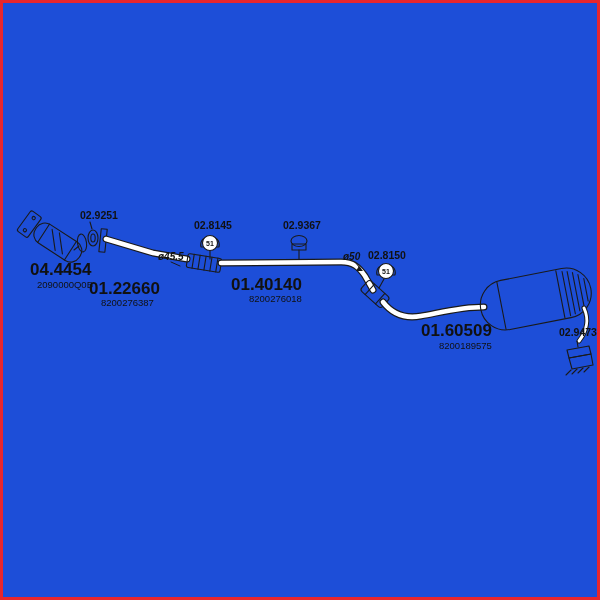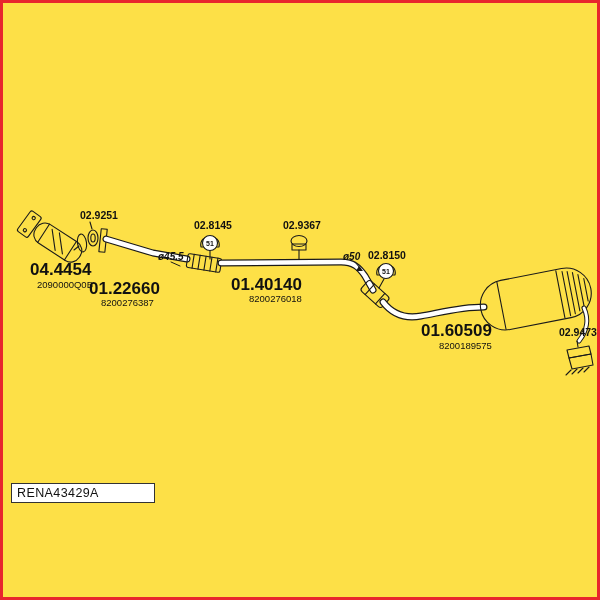--- a/index.html
+++ b/index.html
@@ -1,18 +1,18 @@
 <!DOCTYPE html>
 <html style="--border_red: #e8262d; --line: #1a1a1a;"><head>
 <meta charset="utf-8">
 <style>
   html,body{margin:0;padding:0;background:#fff;}
   .page{
     position:relative;width:600px;height:600px;box-sizing:border-box;
-    background:#fde047;border:3px solid var(--border_red,#e8262d);overflow:hidden;
+    background:#1d4ed8;border:3px solid var(--border_red,#e8262d);overflow:hidden;
     font-family:"Liberation Sans",sans-serif;
   }
   svg{position:absolute;left:0;top:0;}
   svg text{font-family:"Liberation Sans",sans-serif;fill:#111;stroke:none;}
   .pn{font-size:17px;font-weight:bold;}
   .ref{font-size:9.5px;}
   .sn{font-size:10.5px;font-weight:bold;}
   .badge{font-size:7px;font-weight:bold;text-anchor:middle;}
   .dia{font-size:10px;font-weight:bold;font-style:italic;}
   .footer-box{
@@ -149,17 +149,14 @@
       <text class="ref" x="246" y="299">8200276018</text>
       <text class="sn" x="280" y="226">02.9367</text>
       <text class="dia" x="340" y="257">ø50</text>
       <text class="sn" x="365" y="256">02.8150</text>
       <text class="pn" x="418" y="333">01.60509</text>
       <text class="ref" x="436" y="346">8200189575</text>
       <text class="sn" x="556" y="333">02.9473</text>
     </g>
   </svg>
 
-  <div class="footer-box">
-    <span>RENA43429A</span>
-  </div>
 
 </div>
 
 </body></html>

